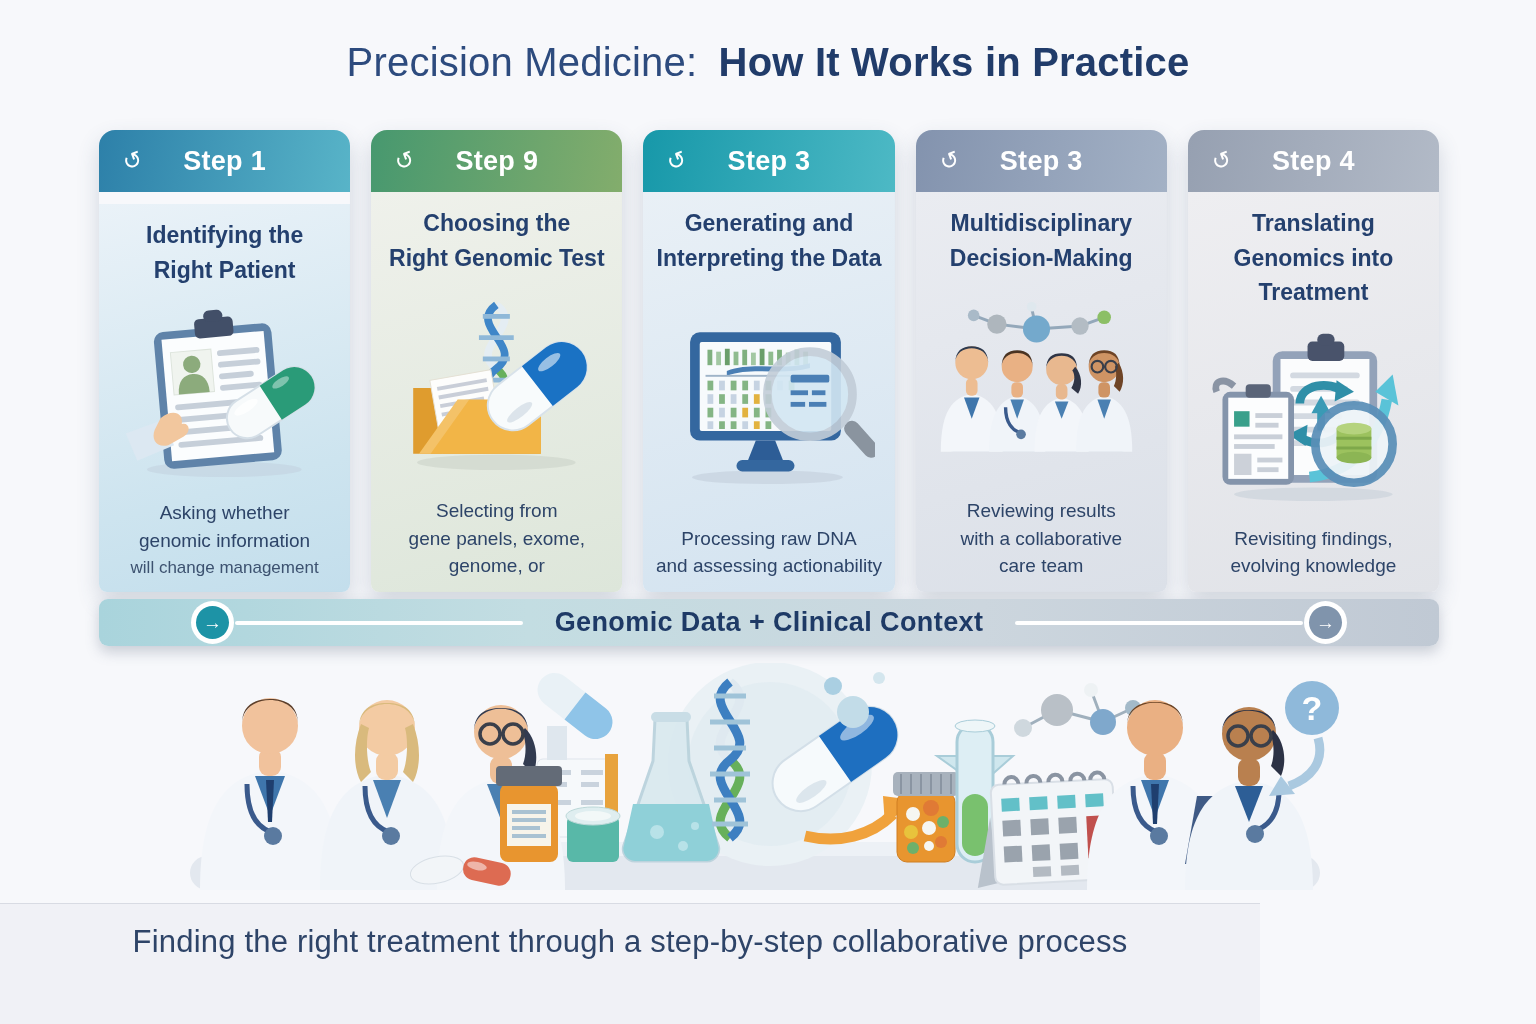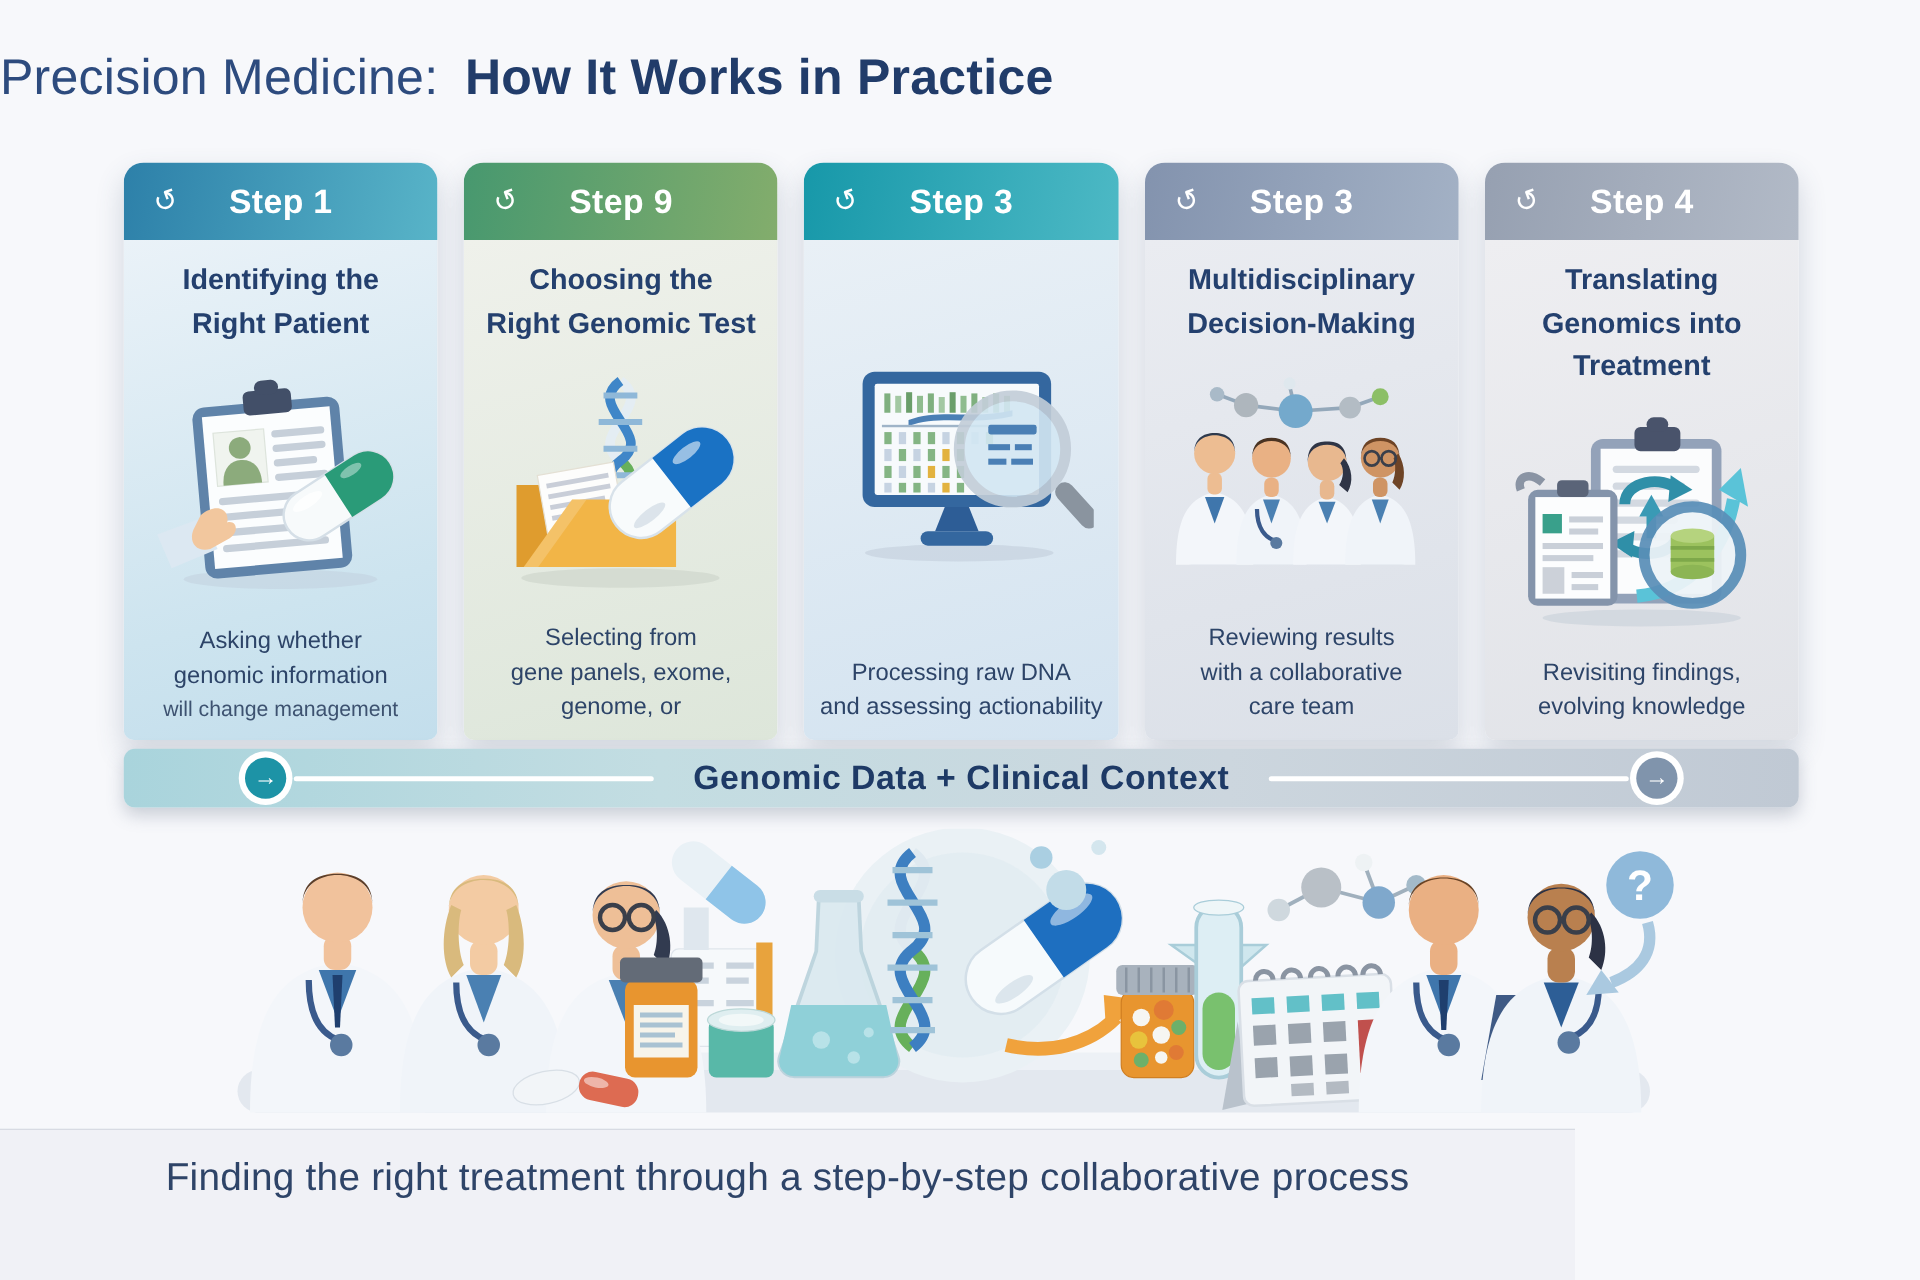--- a/index.html
+++ b/index.html
@@ -5,40 +5,40 @@
   html,body{margin:0;padding:0;}
   body{
     width:1536px;height:1024px;position:relative;overflow:hidden;
     background:#f7f8fb;
     font-family:"Liberation Sans","DejaVu Sans",sans-serif;
     -webkit-font-smoothing:antialiased;
   }
   .page{position:absolute;inset:0;}
 
   
-  .title-row{position:absolute;top:40px;left:0;right:0;font-size:40px;letter-spacing:.2px;}
+  .title-row{position:absolute;top:40px;left:0;right:0;text-align:center;font-size:40px;letter-spacing:.2px;}
   .title-regular{color:#2d4b7e;font-weight:400;}
   .title-bold{color:#213c6a;font-weight:700;margin-left:10px;}
 
   
   .cards{position:absolute;left:99px;top:130px;width:1340px;height:462px;display:flex;gap:21px;}
   .card{flex:1;display:flex;flex-direction:column;border-radius:16px 16px 8px 8px;overflow:hidden;
         box-shadow:0 10px 22px rgba(60,80,110,.20);}
   .card-header{height:62px;flex:none;position:relative;display:flex;align-items:center;justify-content:center;
         color:#fff;font-size:27px;font-weight:700;letter-spacing:.3px;}
   .swirl{position:absolute;left:24px;top:50%;transform:translateY(-50%) rotate(-20deg);font-size:23px;font-weight:400;}
   .card-body{flex:1;display:flex;flex-direction:column;align-items:center;padding:14px 10px 12px;min-height:0;}
   .card-title{font-size:23px;font-weight:700;color:#24406e;text-align:center;line-height:1.5;white-space:pre-line;}
   .card-illo{flex:1;width:100%;min-height:0;display:flex;align-items:center;justify-content:center;padding:4px 0;}
   .card-illo svg{width:92%;height:100%;max-height:200px;}
   .card-desc{font-size:19px;color:#2d4468;text-align:center;line-height:1.45;white-space:pre-line;}
   .card-note{font-size:17px;color:#3d5270;text-align:right;line-height:1.4;margin-top:2px;}
 
   .c1 .card-header{background:linear-gradient(100deg,#2d80a9 0%,#58b4c8 100%);}
-  .c1 .card-body  {background:linear-gradient(165deg,#eaf2f8 0%,#cde4ef 70%,#c3deec 100%);}
+  .c1 .card-body  {background:linear-gradient(165deg,#eaf2f8 0%,#cde4ef 70%,#c3deec 100%);margin-top:12px;}
   .c2 .card-header{background:linear-gradient(100deg,#47986f 0%,#83ad6c 100%);}
   .c2 .card-body  {background:linear-gradient(165deg,#eff1eb 0%,#dde6da 100%);}
   .c3 .card-header{background:linear-gradient(100deg,#1798a9 0%,#4db9c5 100%);}
   .c3 .card-body  {background:linear-gradient(165deg,#e9f0f6 0%,#d3e3f0 100%);}
   .c4 .card-header{background:linear-gradient(100deg,#8393ae 0%,#a3b1c5 100%);}
   .c4 .card-body  {background:linear-gradient(165deg,#eaecf1 0%,#dbe0e8 100%);}
   .c5 .card-header{background:linear-gradient(100deg,#96a0b1 0%,#b2bac7 100%);}
   .c5 .card-body  {background:linear-gradient(165deg,#eeeef1 0%,#e1e3e8 100%);}
 
   
@@ -175,20 +175,22 @@
 genome, or</div>
       </div>
     </div>
 
     <div class="card c3">
       <div class="card-header">
         <span class="swirl">↺</span>
         <span>Step 3</span>
       </div>
       <div class="card-body">
+        <div class="card-title">Generating and
+Interpreting the Data</div>
         <div class="card-illo">
           <svg viewBox="0 0 220 180">
             <ellipse cx="108" cy="170" rx="78" ry="7" fill="#c6d2de" opacity=".7"></ellipse>
             <g>
               <rect x="28" y="20" width="156" height="112" rx="10" fill="#34679f"></rect>
               <rect x="38" y="30" width="136" height="92" rx="2" fill="#f7fafc"></rect>
               <g>
                 <rect x="46" y="38" width="5" height="16" fill="#7fb07f"></rect>
                   <rect x="55" y="40" width="5" height="14" fill="#a3c8a3"></rect>
                 <rect x="64" y="37" width="5" height="17" fill="#6a9e6a"></rect>

